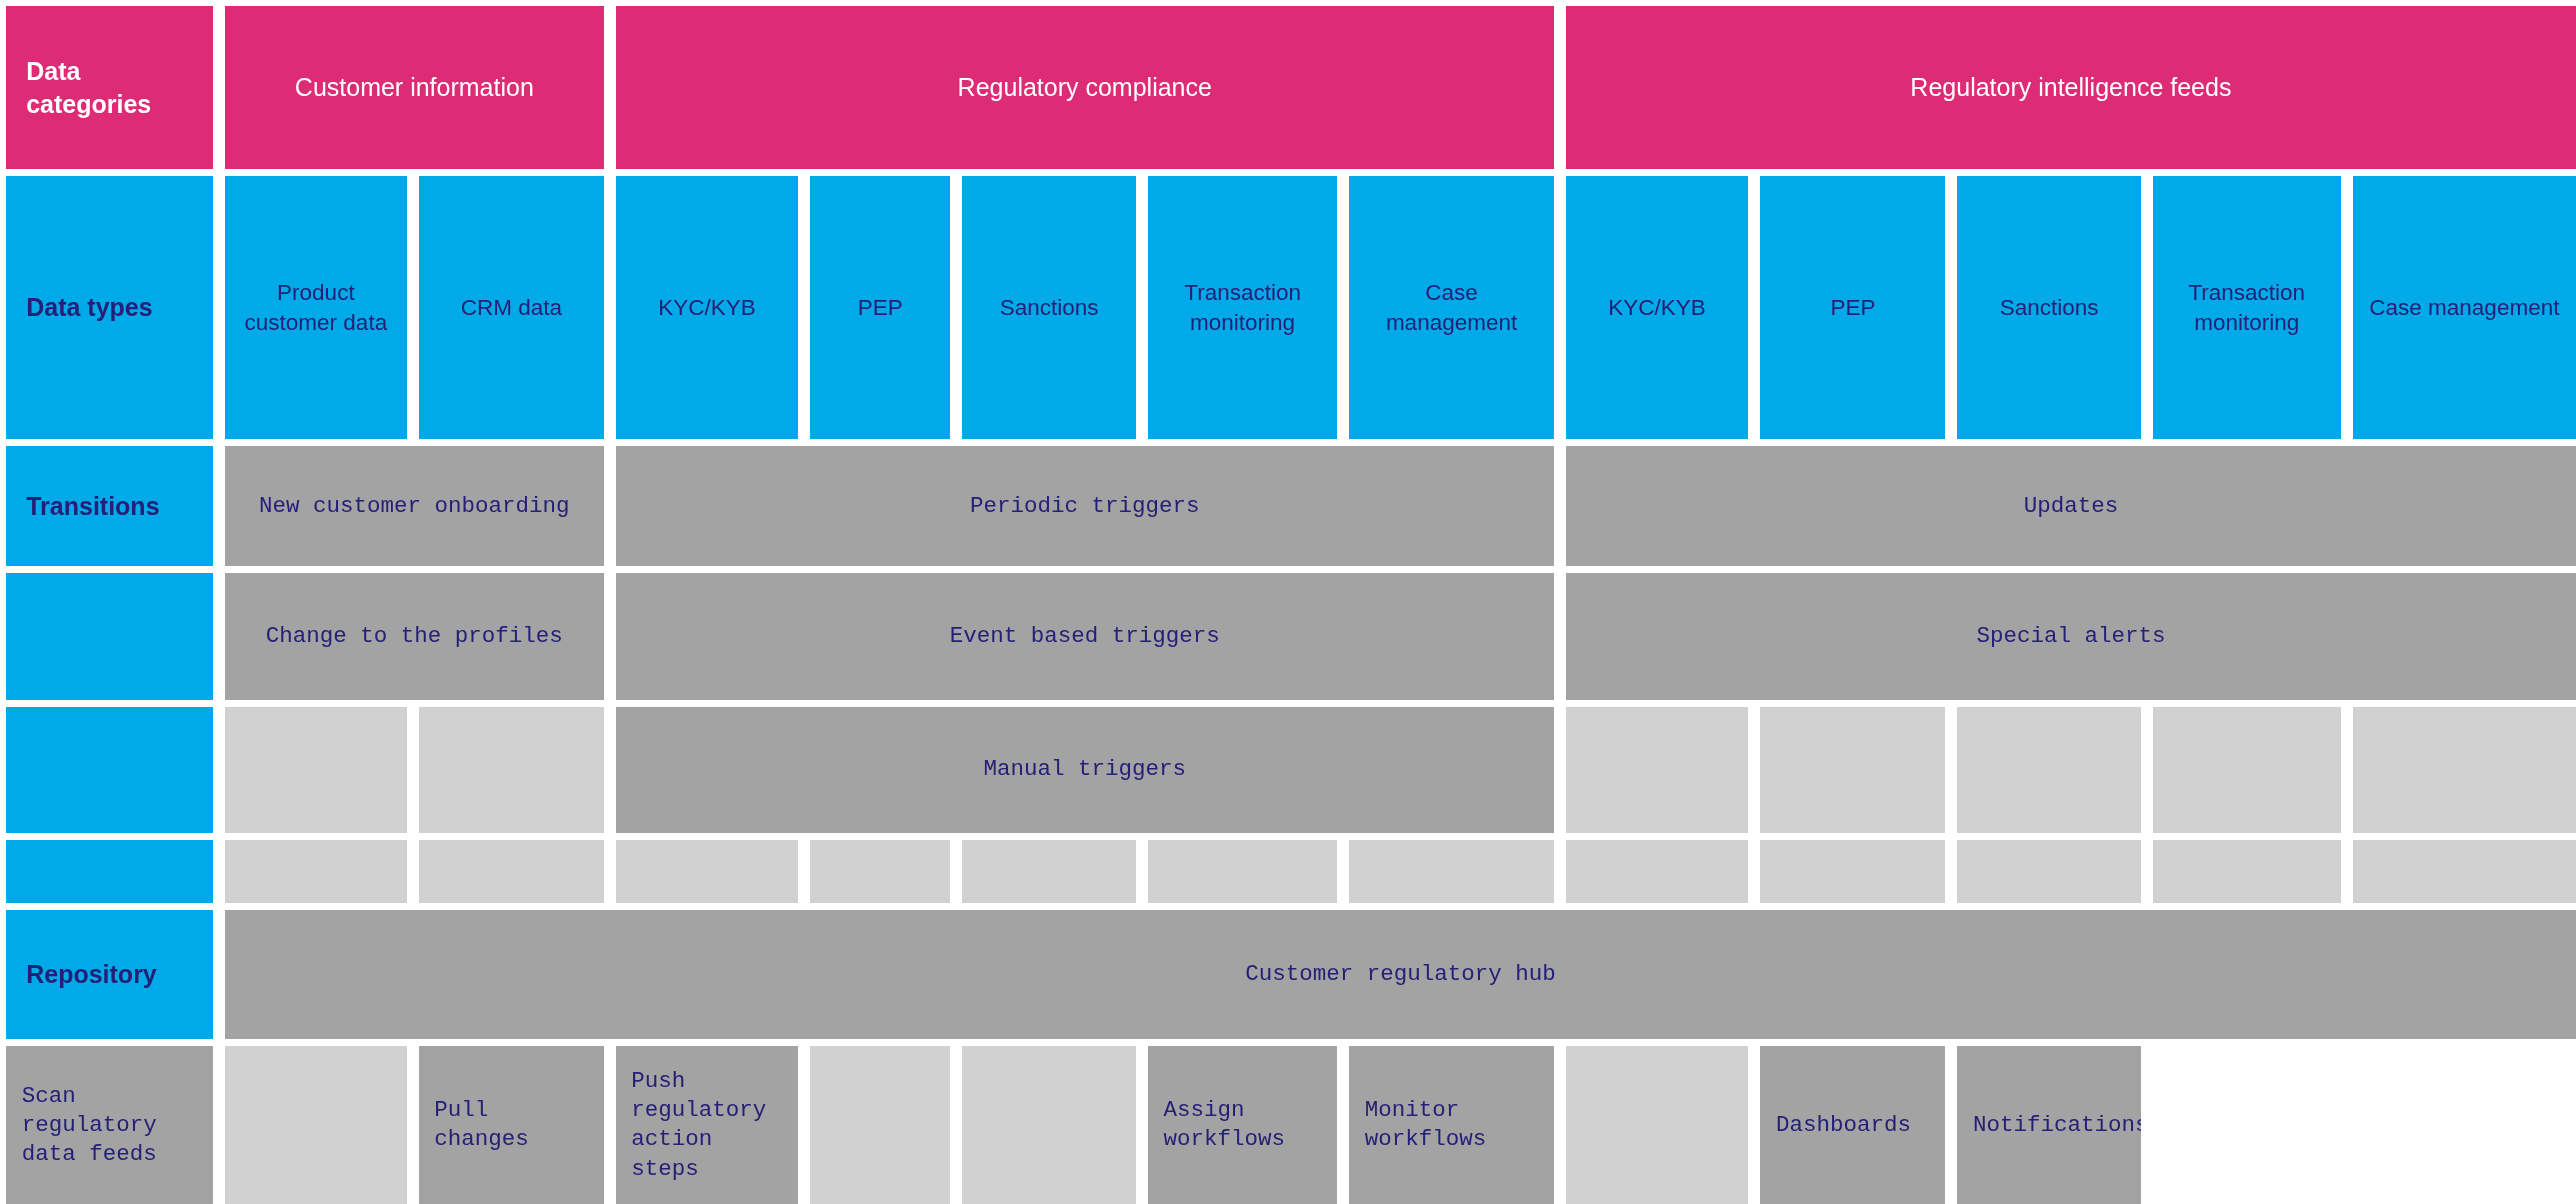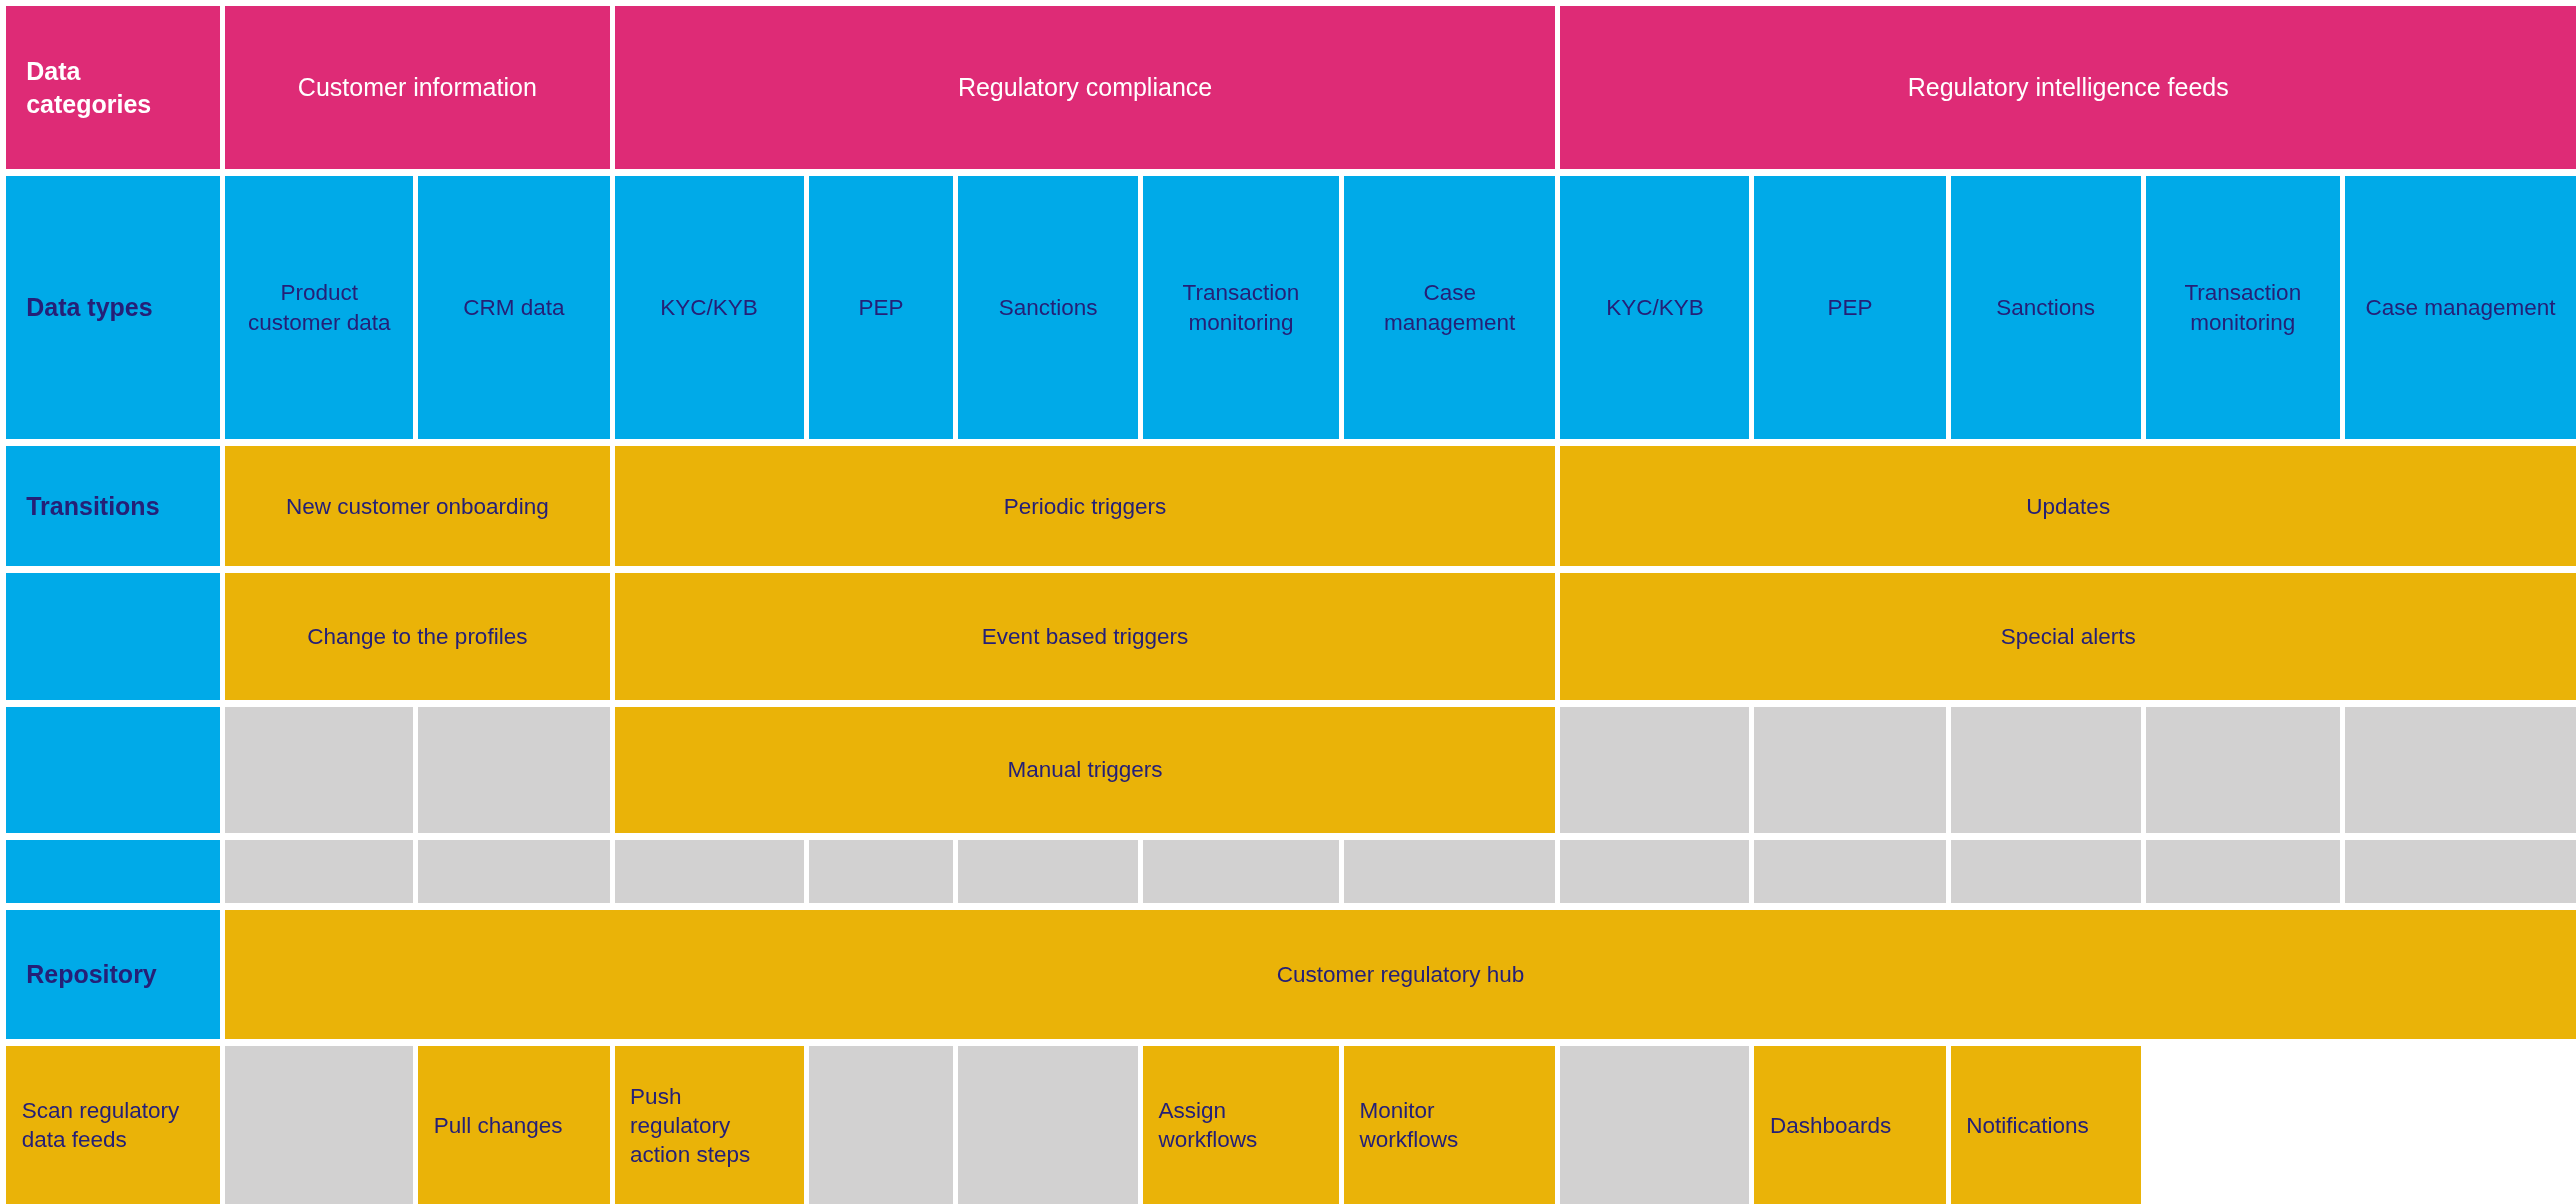--- a/index.html
+++ b/index.html
@@ -13,38 +13,38 @@
     font-family: "Liberation Sans", sans-serif;
   }
   .grid {
     box-sizing: border-box;
     width: 2576px;
     height: 1205px;
     padding: 6.2px 0 0 6.2px;
     display: grid;
     grid-template-columns: 275fr 242fr 246fr 243fr 186fr 231fr 252fr 272fr 243fr 246fr 244fr 250fr 297fr;
     grid-template-rows: 210fr 339fr 155fr 163fr 163fr 81fr 166fr 205fr;
-    gap: 7px 5px;
+    gap: 7px 12px;
     background: #ffffff;
   }
   .cell {
     box-sizing: border-box;
     display: flex;
     align-items: center;
     justify-content: center;
     text-align: center;
     padding: 7.8px 14px;
     font-size: 22.5px;
     line-height: 1.3;
     color: #252077;
     overflow: hidden;
   }
   .magenta { background: #DE2B76; color: #ffffff; font-weight: 400; font-size: 25px; }
   .blue    { background: #00AAE8; }
-  .pink    { background: #eab308; }
+  .pink    { background: #a3a3a3; font-family: Liberation Mono, monospace; }
   .gray    { background: #D2D1D1; }
   .rowlabel {
     justify-content: flex-start;
     text-align: left;
     font-weight: 700;
     font-size: 25px;
     padding-left: 20px;
   }
   .comp {
     justify-content: flex-start;

